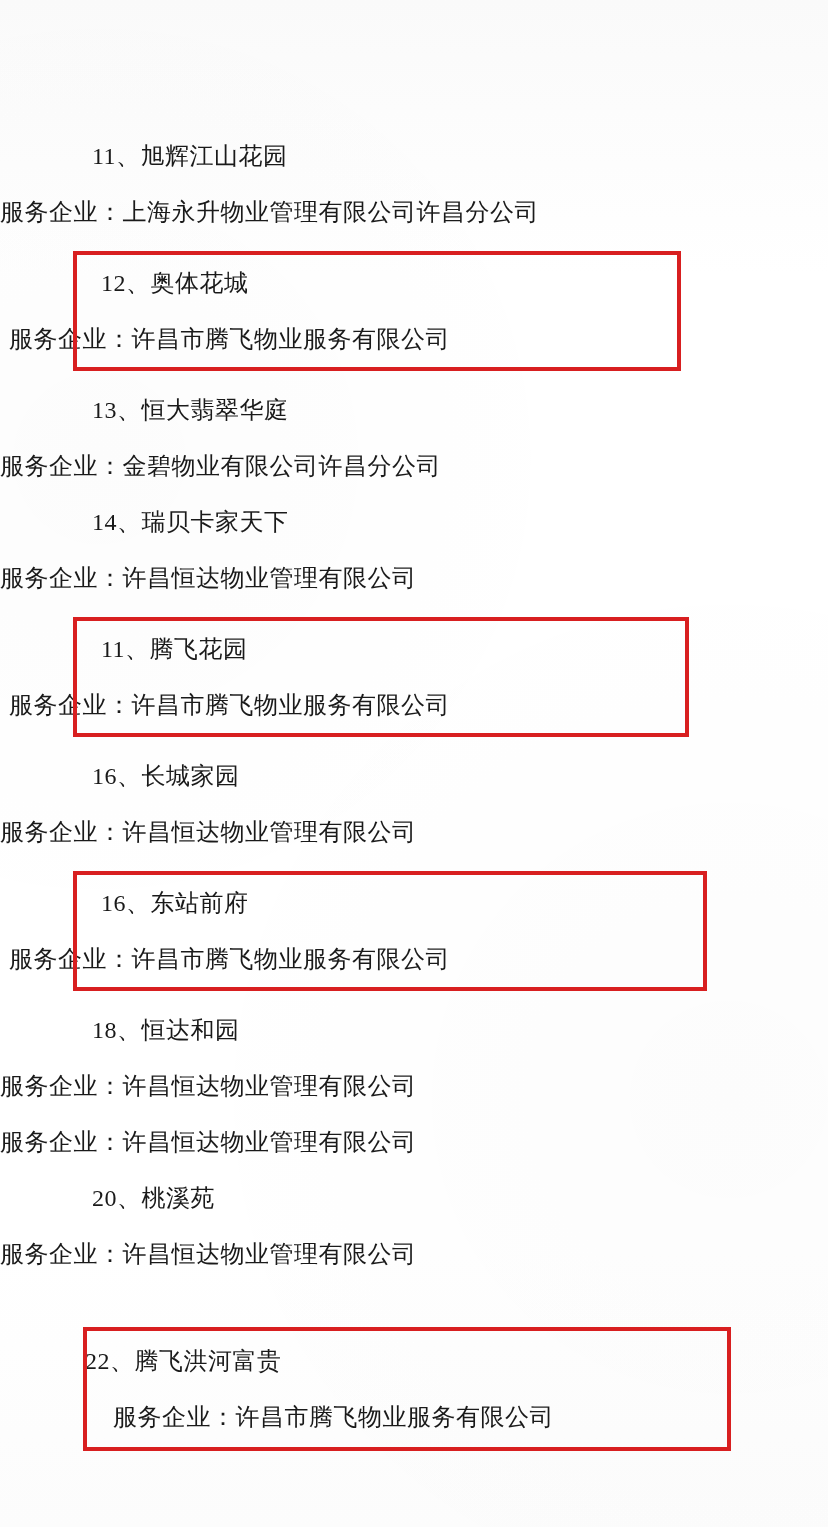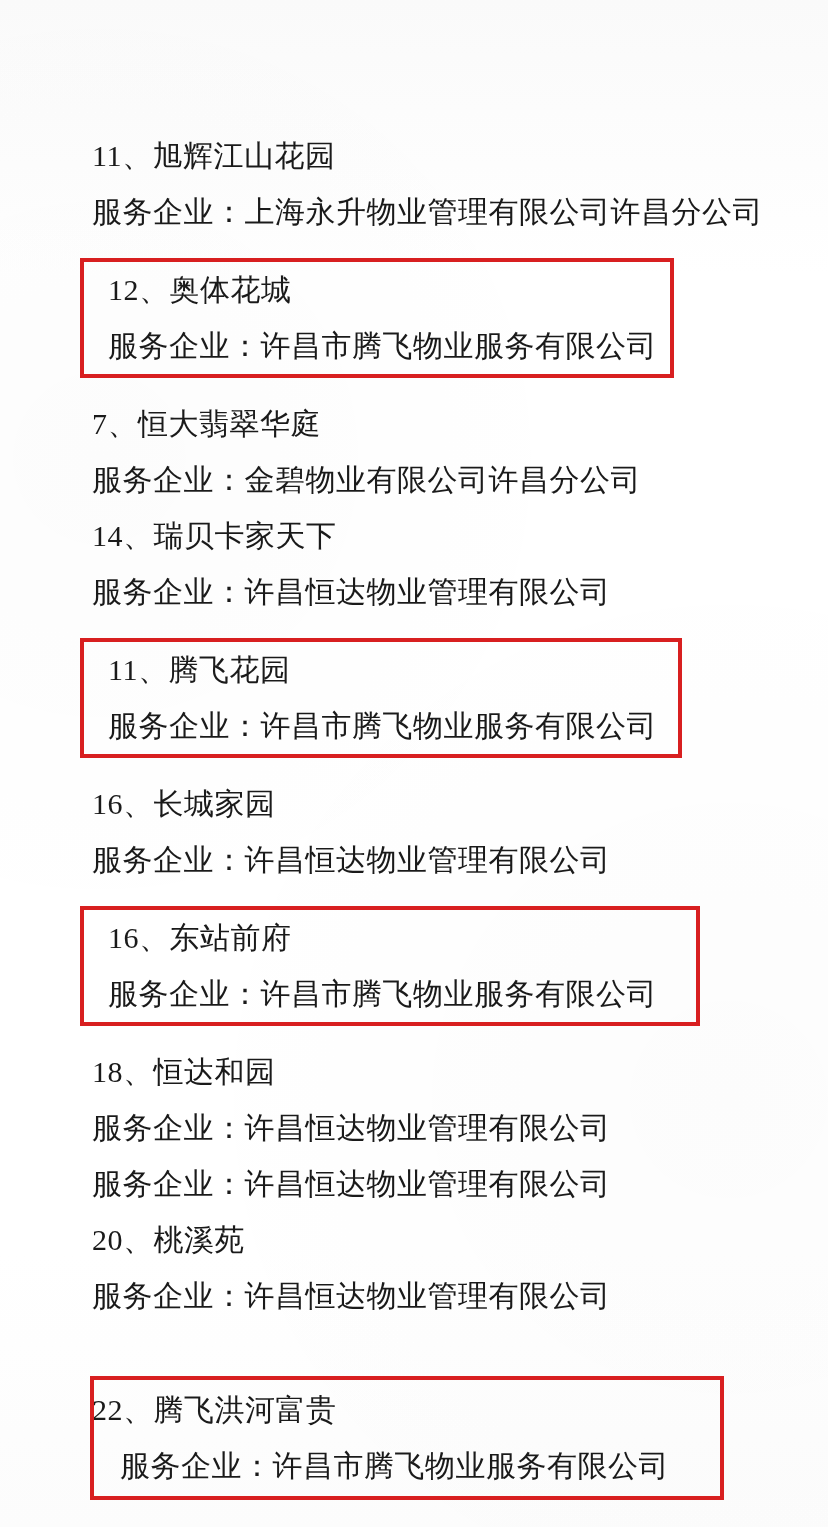--- a/index.html
+++ b/index.html
@@ -42,38 +42,37 @@
     left: 0;
     width: 828px;
   }
 
   .entry {
     position: relative;
     padding: 0;
   }
 
   .line {
-    font-size: 30px;
+    font-size: 24px;
     line-height: 56px;
     letter-spacing: 0.5px;
     white-space: nowrap;
     font-family: Liberation Serif, serif;
   }
 
   .line-title {
     padding-left: 92px;
   }
 
   .line-company {
-    padding-left: 92px;
   }
 
   
   .entry.boxed {
-    margin: 16px;
+    margin: 9px;
   }
   .entry.boxed .box {
     position: absolute;
     border: 4px solid #d81f20;
     box-sizing: border-box;
     pointer-events: none;
   }
 
   .spacer-gap {
     height: 36px;
@@ -102,21 +101,21 @@
       <div class="line line-company">服务企业：上海永升物业管理有限公司许昌分公司</div>
     </div>
 
     <div class="entry boxed">
       <div class="box box-12"></div>
       <div class="line line-title">12、奥体花城</div>
       <div class="line line-company">服务企业：许昌市腾飞物业服务有限公司</div>
     </div>
 
     <div class="entry">
-      <div class="line line-title">7、恒大翡翠华庭</div>
+      <div class="line line-title">13、恒大翡翠华庭</div>
       <div class="line line-company">服务企业：金碧物业有限公司许昌分公司</div>
     </div>
 
     <div class="entry">
       <div class="line line-title">14、瑞贝卡家天下</div>
       <div class="line line-company">服务企业：许昌恒达物业管理有限公司</div>
     </div>
 
     <div class="entry boxed">
       <div class="box box-15"></div>

